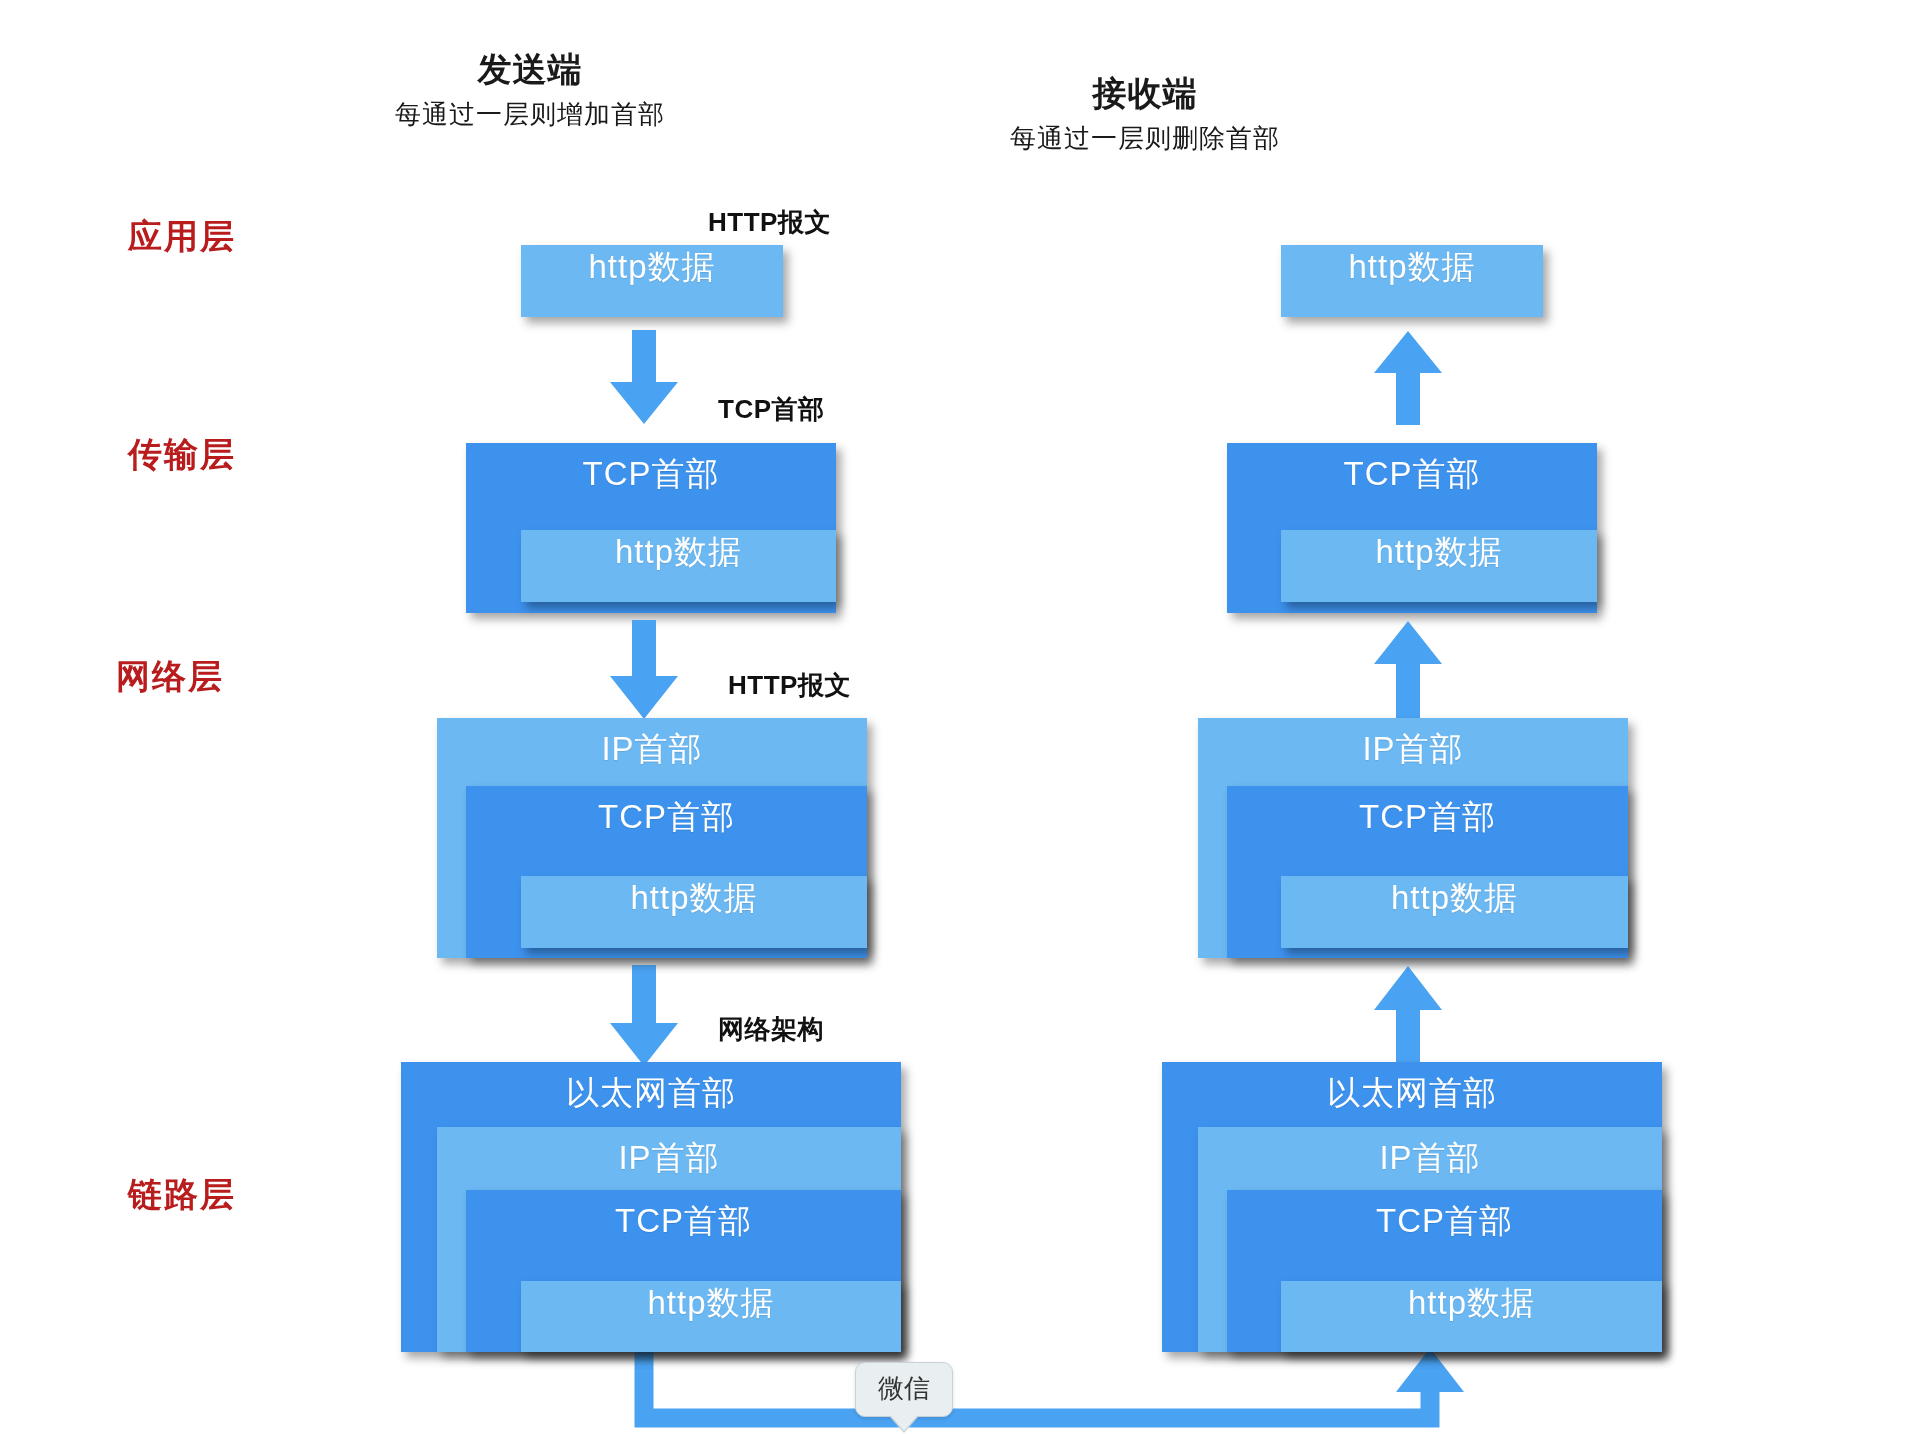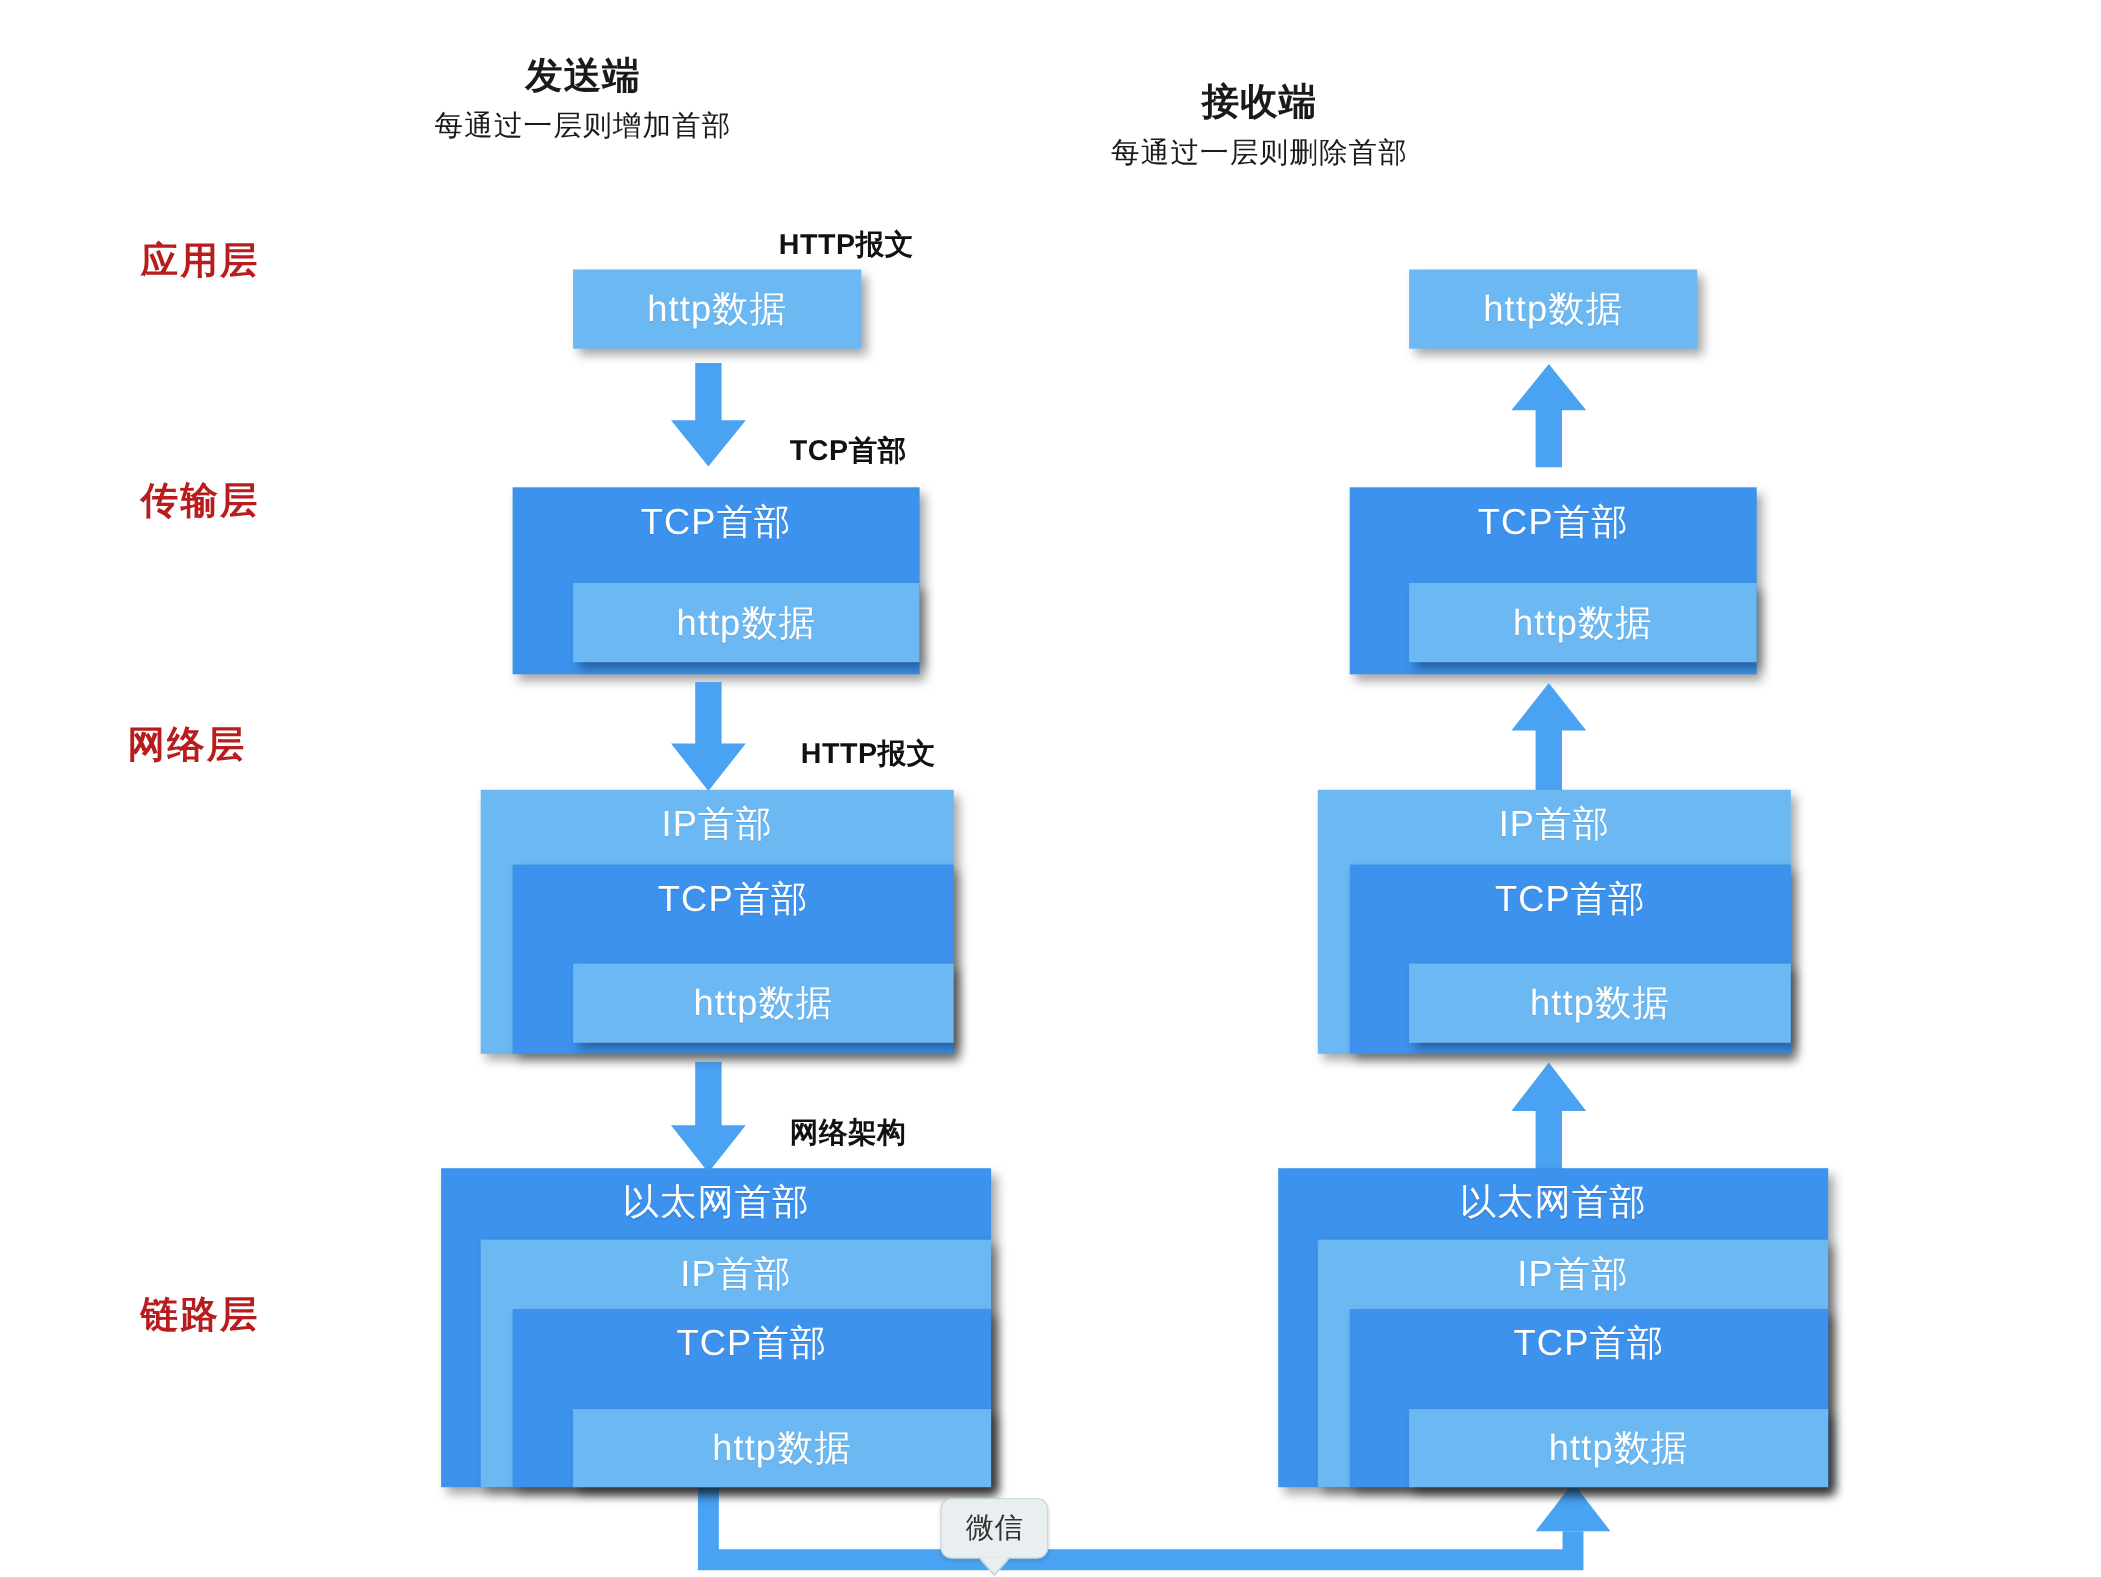--- a/index.html
+++ b/index.html
@@ -28,21 +28,21 @@
     position:absolute;font-size:26px;color:#111;white-space:nowrap;
     letter-spacing:0.5px;
     font-weight:bold;
   }
 
   
   .pkt{
     position:absolute;
     box-sizing:border-box;
     color:#ffffff;
-    display:flex;align-items:center;justify-content:center;
+    display:flex;align-items:flex-start;justify-content:center;
     font-size:33px;
     letter-spacing:1px;
     text-shadow:0 1px 1px rgba(0,0,0,.10);
     box-shadow:5px 6px 9px rgba(0,0,0,.35);
   }
   .pkt .cap{
     position:absolute;left:0;right:0;top:0;
     height:62px;line-height:62px;text-align:center;
     pointer-events:none;
   }

